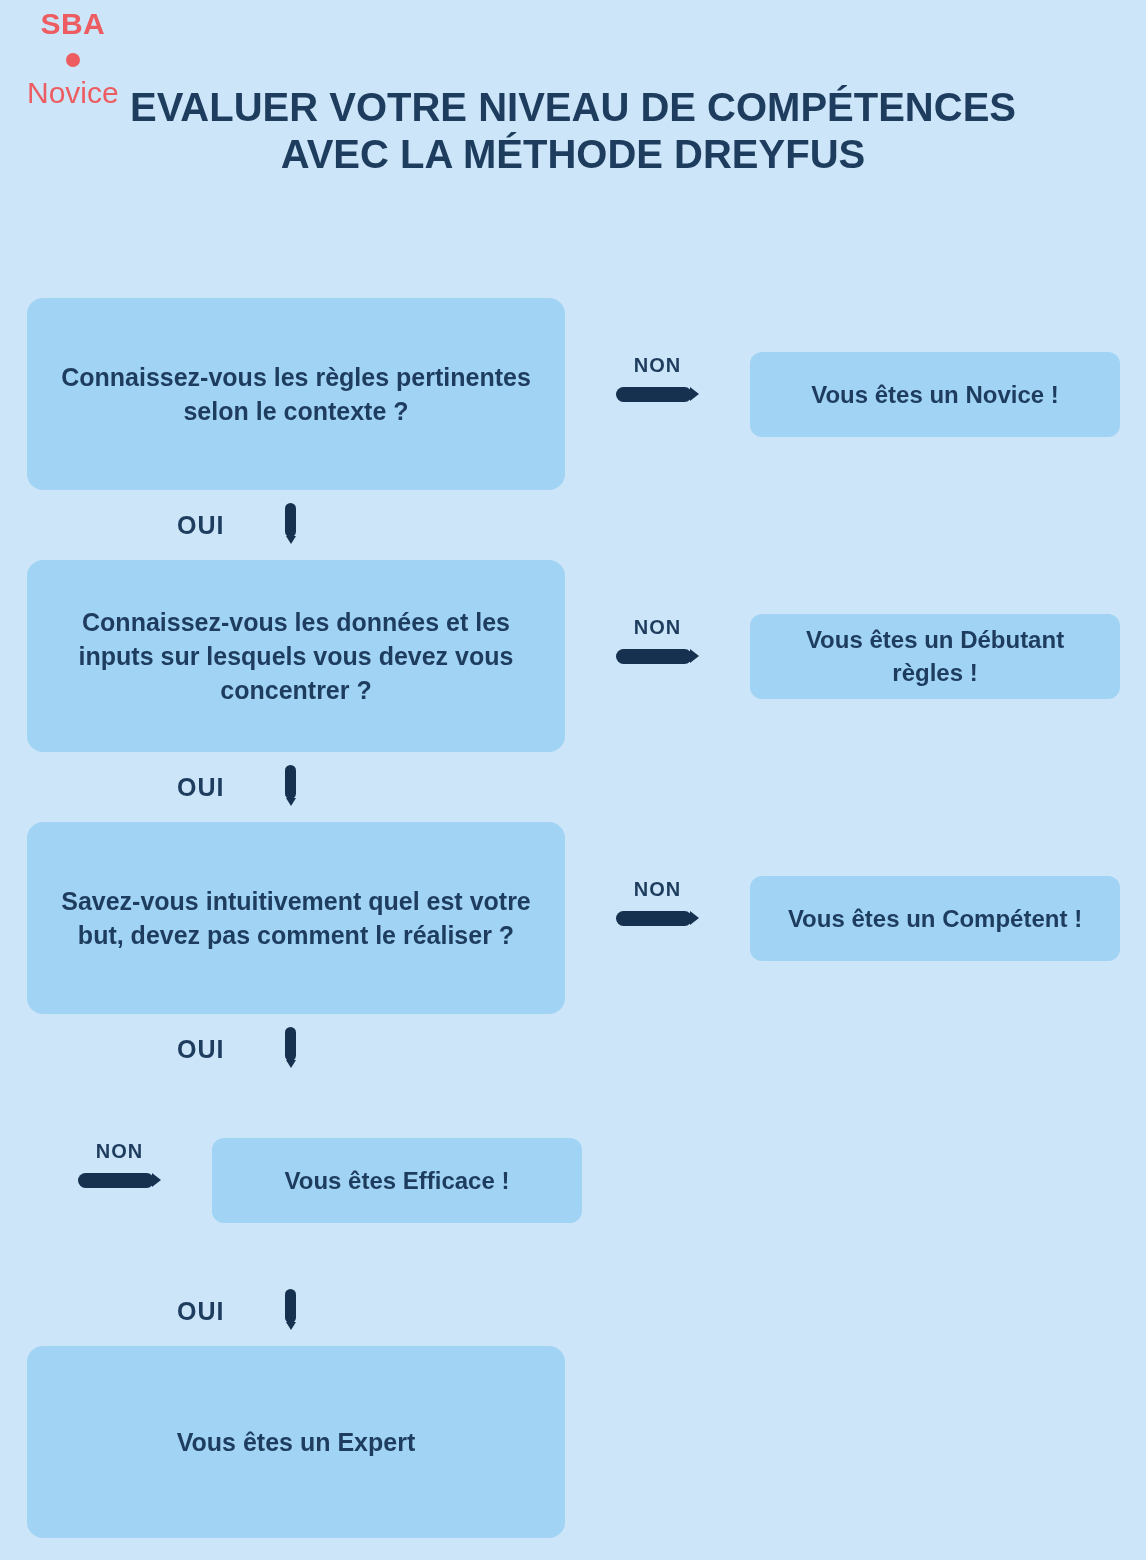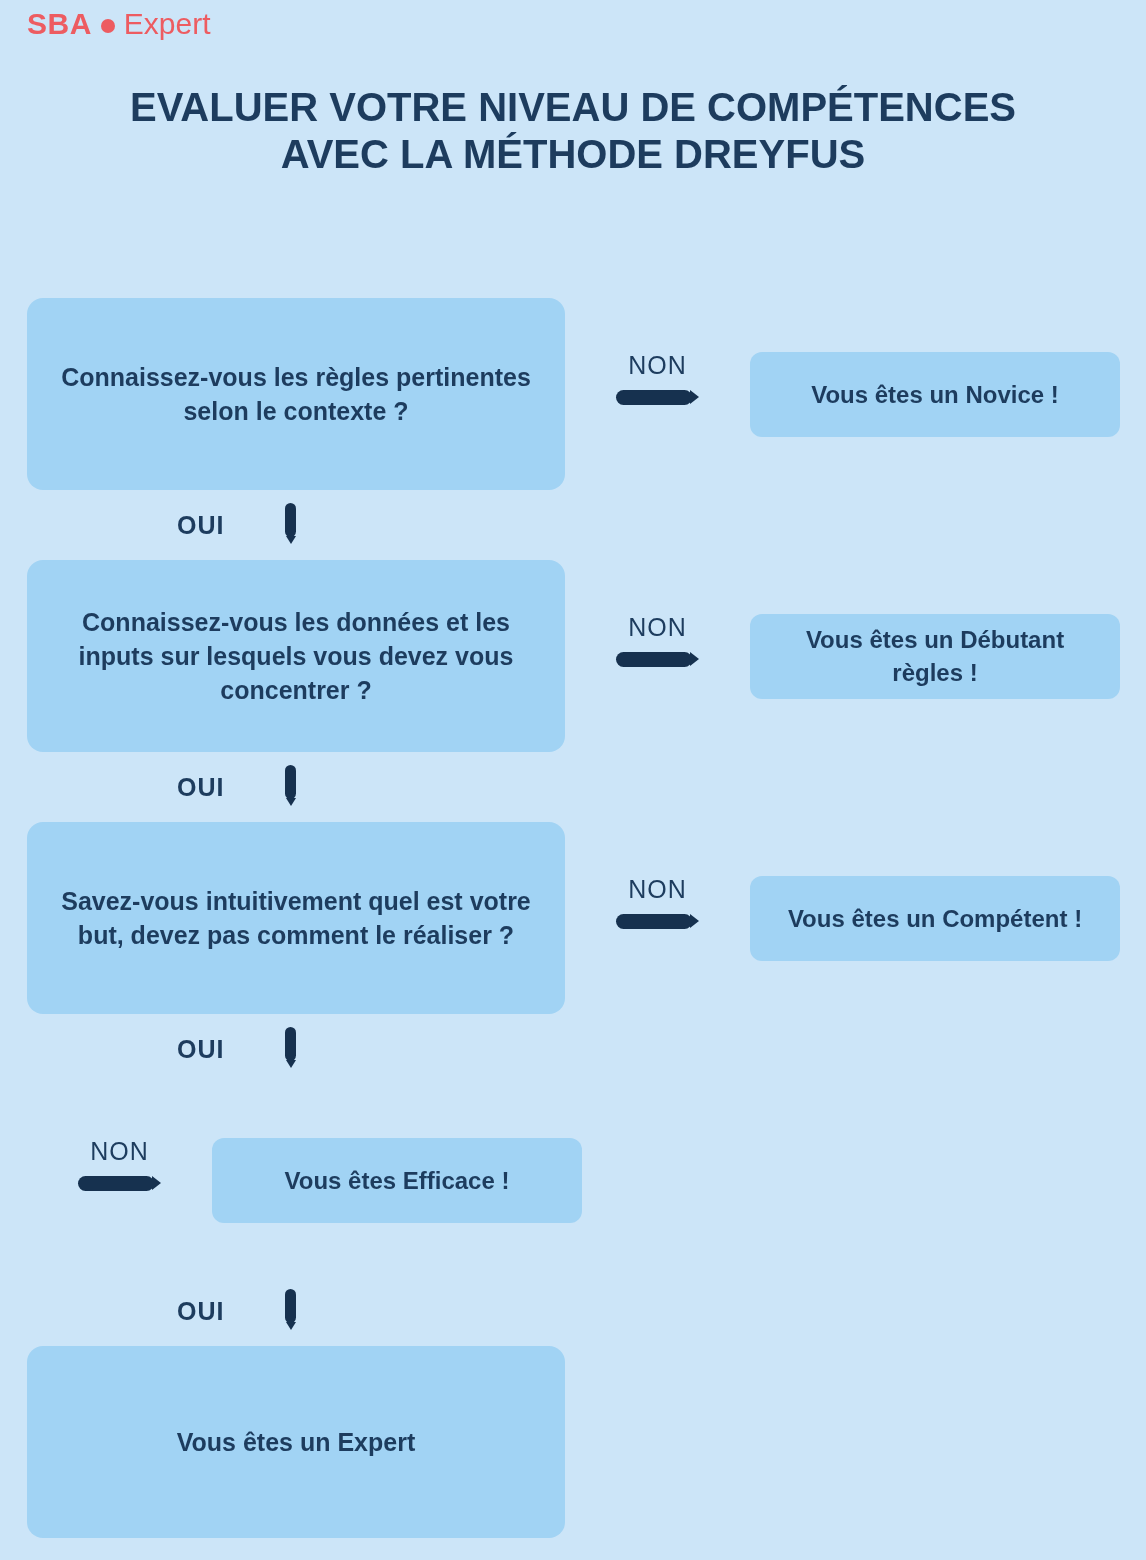--- a/index.html
+++ b/index.html
@@ -22,20 +22,21 @@
   
   .logo {
     position: absolute;
     top: 7px;
     left: 27px;
     display: flex;
     align-items: center;
     gap: 9px;
     color: var(--red);
     font-size: 30px;
+    flex-direction: column;
   }
   .logo .brand { font-weight: bold; letter-spacing: 0.5px; }
   .logo .dot {
     width: 14px; height: 14px;
     background: var(--red);
     border-radius: 50%;
     display: inline-block;
     margin-top: 3px;
   }
   .logo .product { font-weight: normal; }
@@ -82,22 +83,22 @@
   }
   .mid {
     width: 185px;
     display: flex;
     flex-direction: column;
     align-items: center;
     margin-top: -32px;
   }
   .non {
     color: var(--navy);
-    font-weight: normal;
-    font-size: 25px;
+    font-weight: bold;
+    font-size: 20px;
     letter-spacing: 1px;
     margin-bottom: 10px;
   }
   .harrow {
     position: relative;
     width: 76px;
     height: 15px;
     background: var(--arrow);
     border-radius: 8px;
     margin-right: 8px;
@@ -165,21 +166,21 @@
   }
 </style>
 </head>
 <body>
 
 <div class="page">
 
   <div class="logo">
     <span class="brand">SBA</span>
     <span class="dot"></span>
-    <span class="product">Expert</span>
+    <span class="product">Novice</span>
   </div>
 
   <div class="title">
     <div>EVALUER VOTRE NIVEAU DE COMPÉTENCES</div>
     <div>AVEC LA MÉTHODE DREYFUS</div>
   </div>
 
   <div class="flow">
 
     <div class="row">

